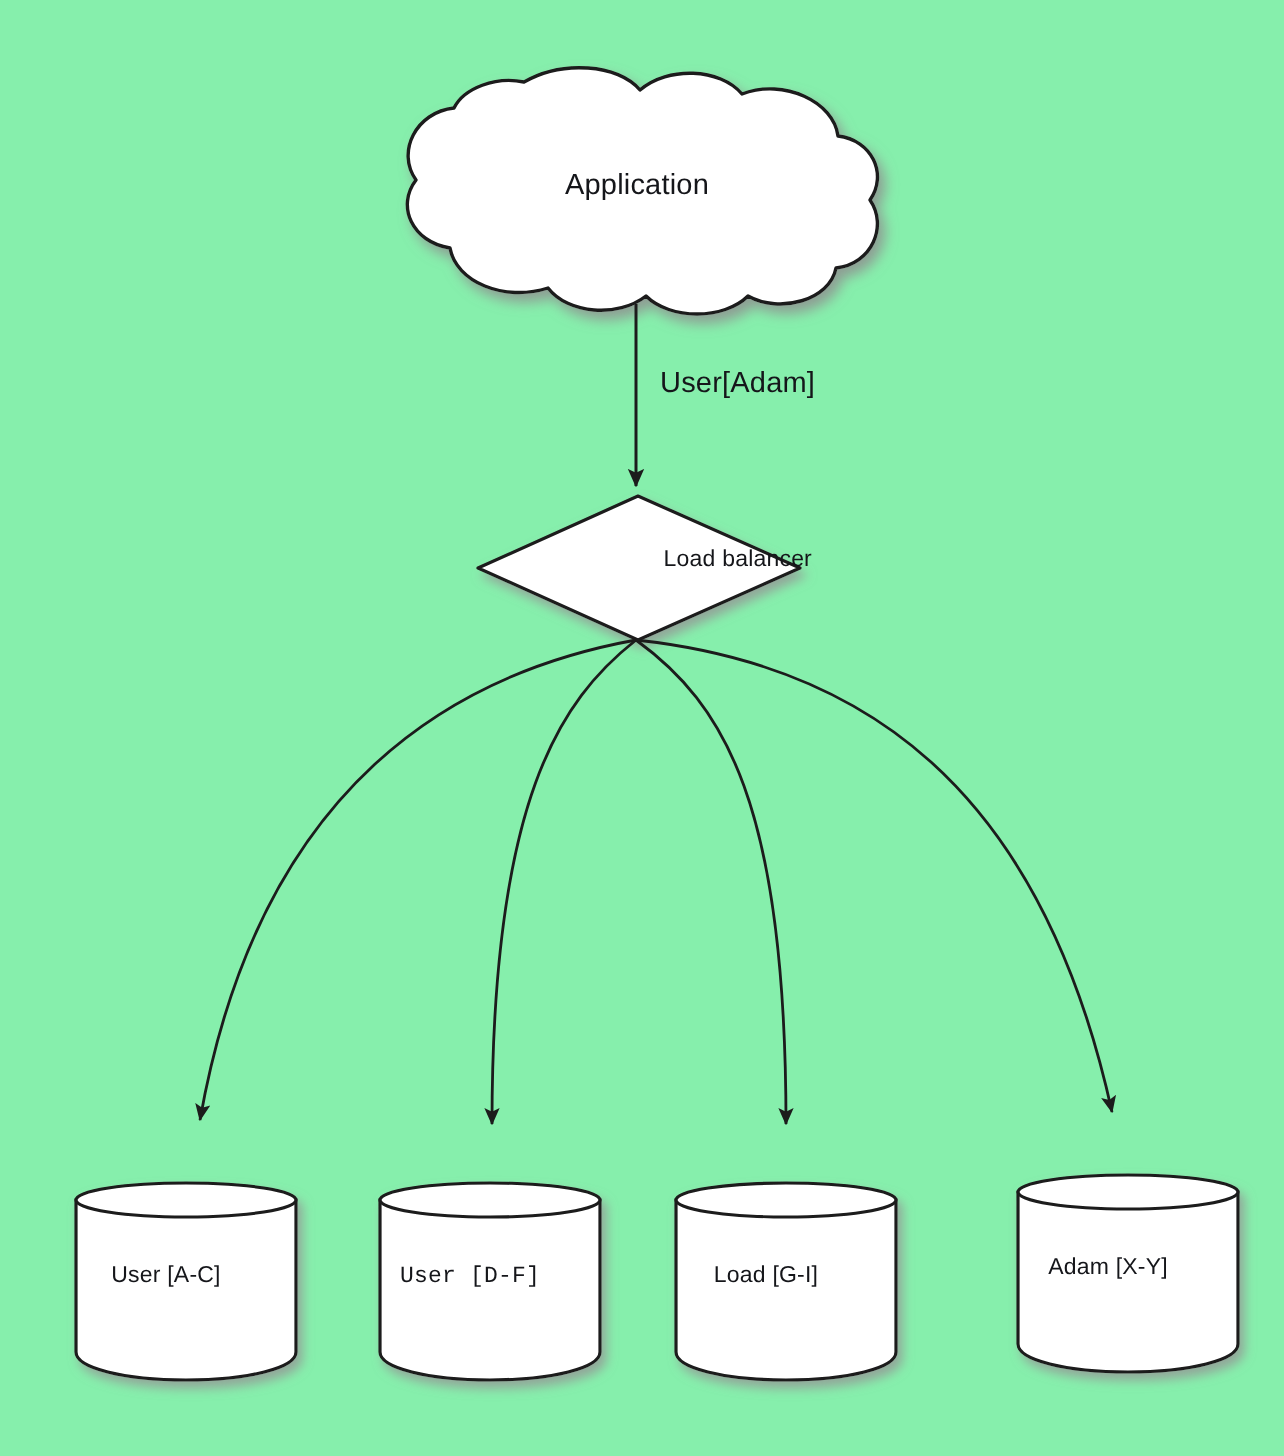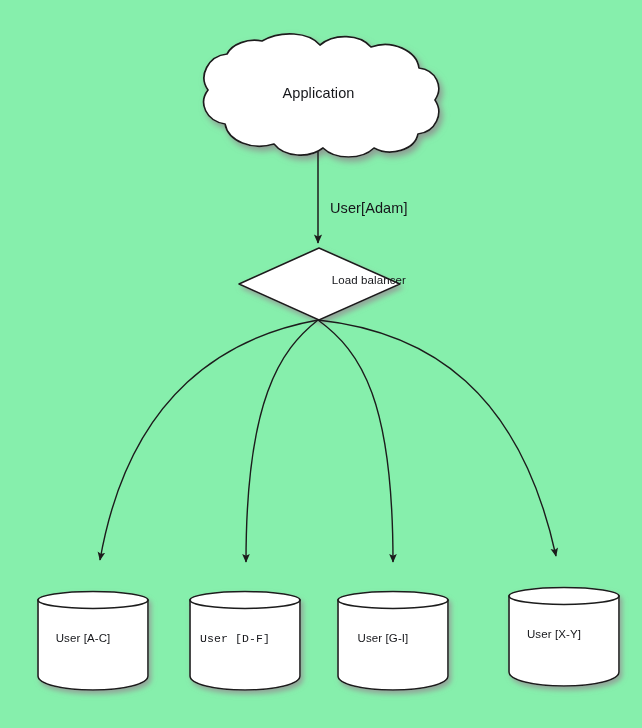--- a/index.html
+++ b/index.html
@@ -36,21 +36,21 @@
     letter-spacing: 0.1px;
   }
   .label-cloud {
     left: 200px;
     top: 85px;
     width: 237px;
     font-size: 14.5px;
   }
   .label-edge-user {
     left: 330px;
-    top: 200px;
+    top: 184px;
     font-size: 14.5px;
     text-align: right;
   }
   .label-diamond {
     left: 238px;
     top: 274px;
     width: 168px;
     font-size: 11.5px;
     text-align: right;
   }
@@ -139,17 +139,17 @@
   <div class="node-label label-cloud">Application</div>
 
   <div class="node-label label-edge-user">User[Adam]</div>
 
   <div class="node-label label-diamond">Load balancer</div>
 
   <div class="node-label label-db label-db-1">User [A-C]</div>
 
   <div class="node-label label-db label-db-2">User [D-F]</div>
 
-  <div class="node-label label-db label-db-3">User [G-I]</div>
+  <div class="node-label label-db label-db-3">Load [G-I]</div>
 
-  <div class="node-label label-db label-db-4" style="top:628px;">User [X-Y]</div>
+  <div class="node-label label-db label-db-4" style="top:628px;">Adam [X-Y]</div>
 
 </div>
 
 </body></html>

